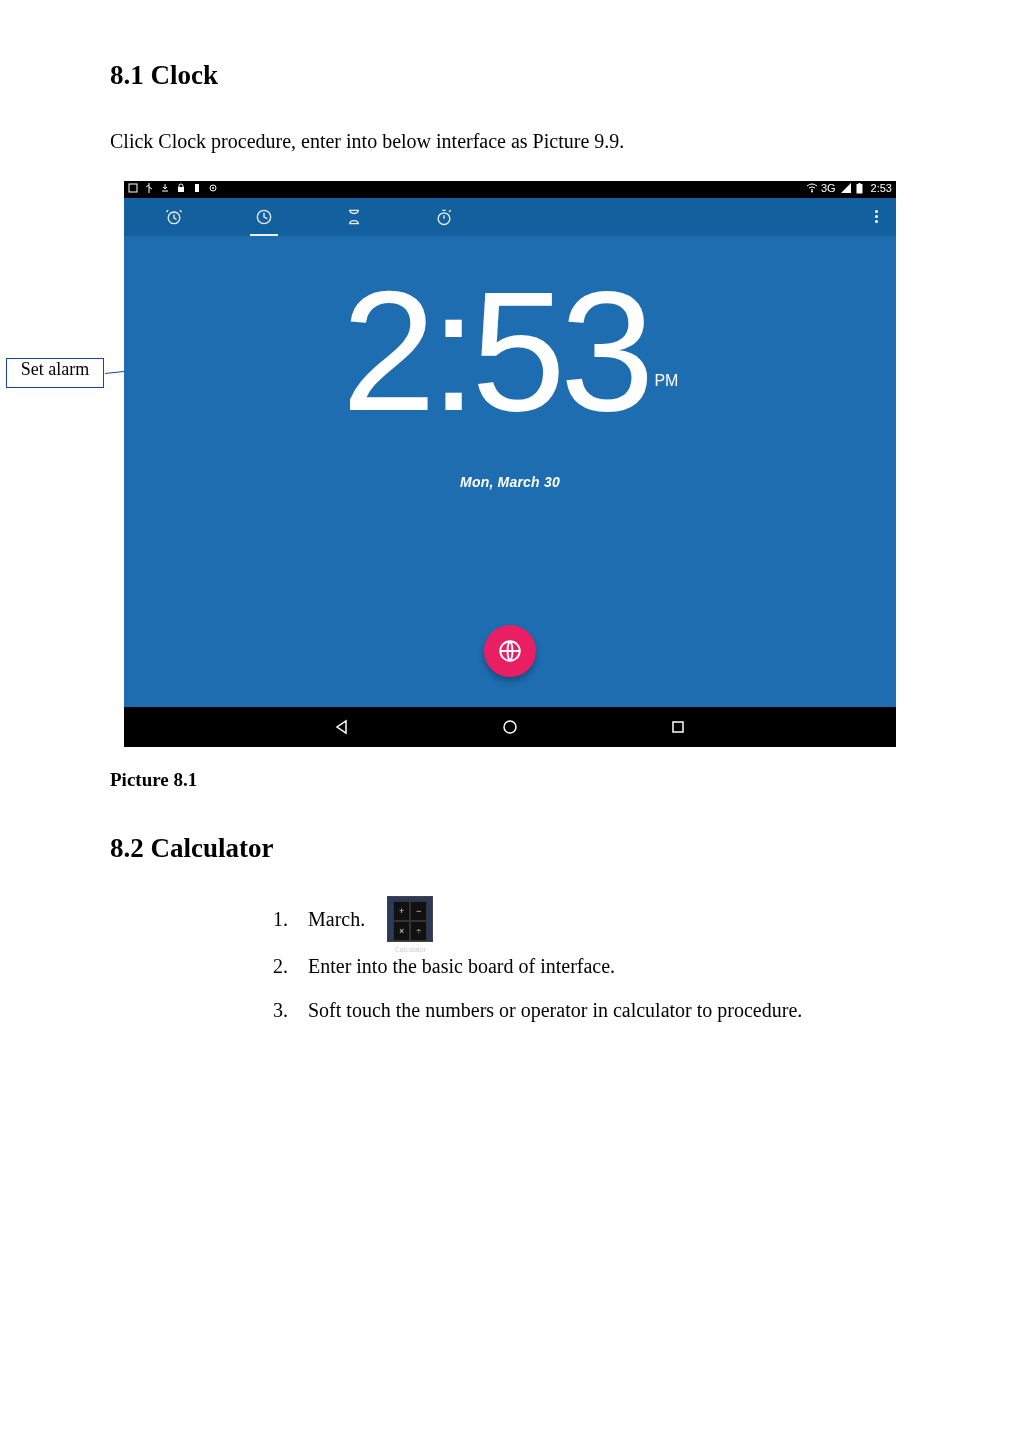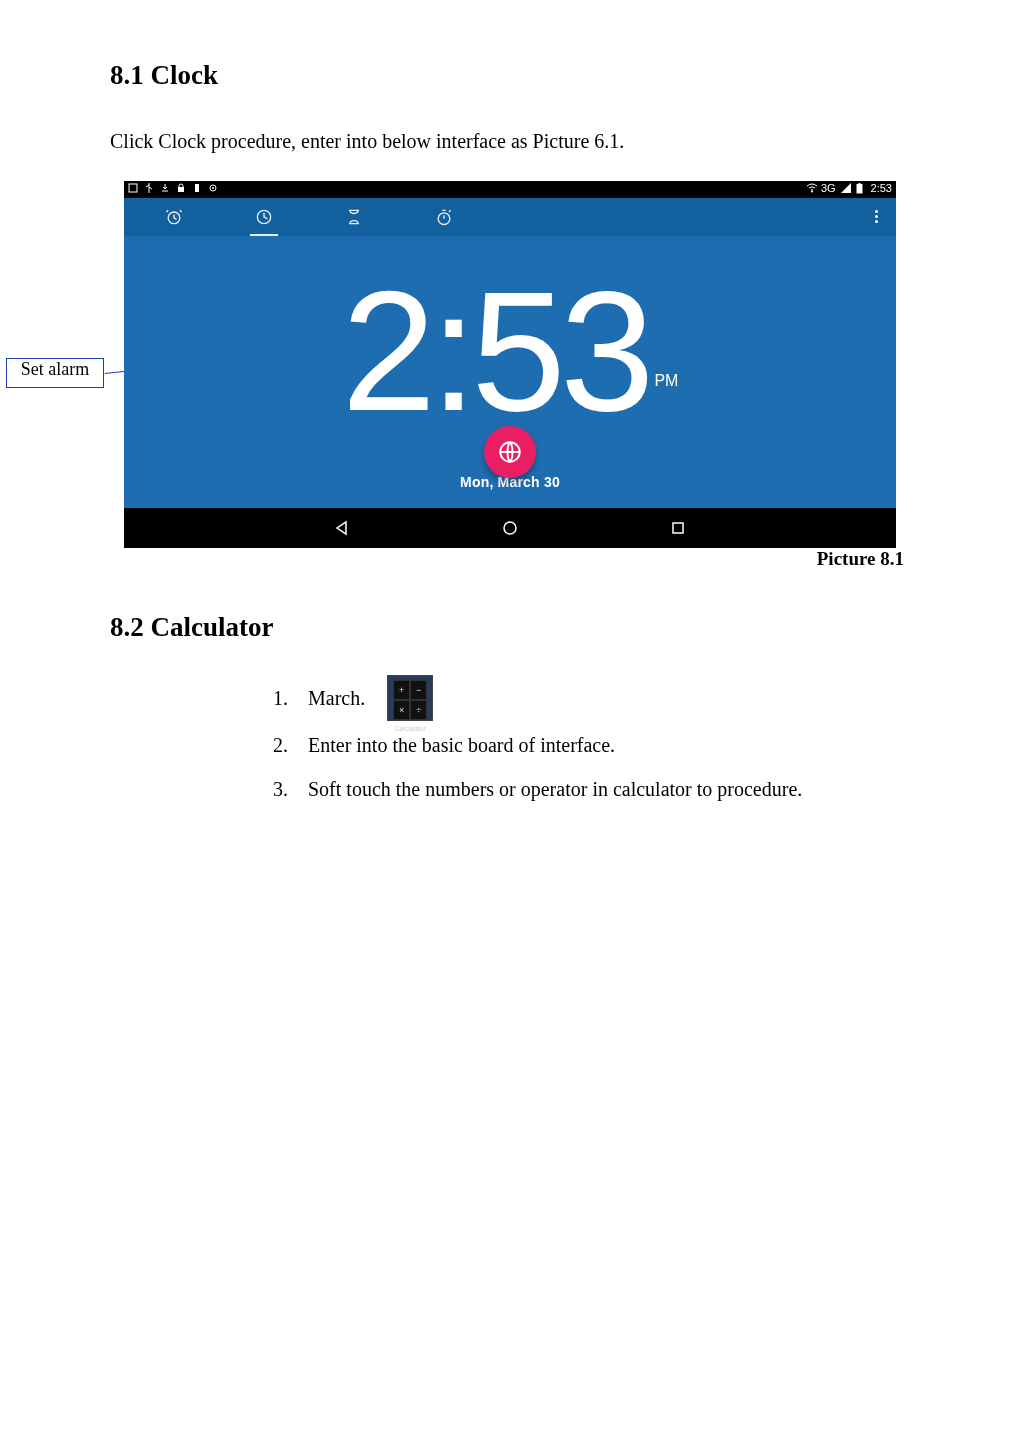--- a/index.html
+++ b/index.html
@@ -136,21 +136,21 @@
     right: 10px;
     top: 8px;
     width: 20px; height: 20px;
     display:flex; flex-direction:column; align-items:center; justify-content:center;
     gap:2px;
   }
   .menu-dots span {
     width:3px;height:3px;background:#fff;border-radius:50%;
   }
   .clock-body {
-    height: 272px;
+    height: 471px;
     background: #1f6db1;
     position: relative;
     color: #fff;
     padding-left: 32px;
   }
   .big-time {
     position: absolute;
     top: 30px;
     left: 0; right: 0;
     text-align: center;
@@ -170,20 +170,21 @@
   }
   .date-line {
     position: absolute;
     top: 238px;
     left: 0; right: 0;
     text-align: center;
     font-size: 14px;
     font-weight: bold;
     color: #fff;
     letter-spacing: 0.2px;
+    font-style: italic;
   }
   .fab {
     position: absolute;
     bottom: 30px;
     left: 50%;
     transform: translateX(-50%);
     width: 52px; height: 52px;
     border-radius: 50%;
     background: #e91e63;
     box-shadow: 0 4px 6px rgba(0,0,0,0.3);
@@ -198,23 +199,24 @@
     justify-content: center;
     gap: 150px;
     color: #fff;
   }
   .nav-bar .nav-icon {
     width: 18px; height: 18px;
     display:flex; align-items:center; justify-content:center;
   }
 
   .caption {
-    text-align: right;
+    text-align: left;
     font-weight: bold;
     font-size: 19px;
+    margin-top: 22px;
   }
 
   
   .ol {
     margin-top: 32px;
     margin-left: 160px;
     font-size: 20px;
     line-height: 2.0;
   }
   .ol-row {
@@ -273,21 +275,21 @@
 </style>
 </head>
 <body>
 
 <div class="page">
 
 
   <div class="h2">8.1 Clock</div>
 
   <div class="body-text">
-    <p>Click Clock procedure, enter into below interface as Picture 6.1.</p>
+    <p>Click Clock procedure, enter into below interface as Picture 9.9.</p>
   </div>
 
   <div class="callout-box">
     <span>Set alarm</span>
   </div>
   <div class="callout-line"></div>
 
   <div class="screenshot-wrap">
     <div class="device">
 

